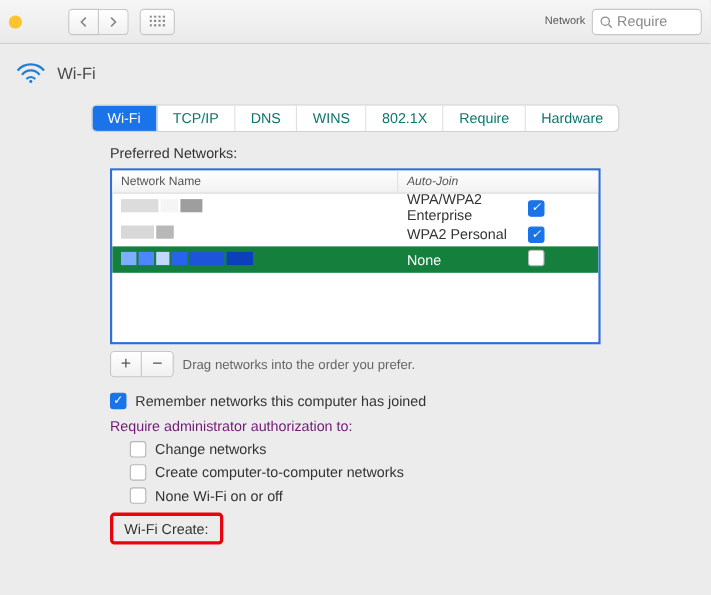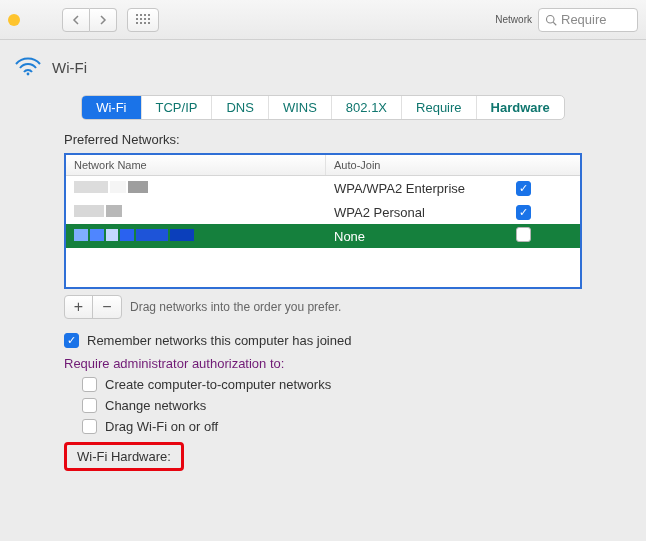--- a/index.html
+++ b/index.html
@@ -14,30 +14,30 @@
   .tb-group .tb-button:last-child{border-top-left-radius:0;border-bottom-left-radius:0;border-left:none;}
   .tb-spacer{ flex:1; text-align:right; color:#555; font-size:10px; }
   .searchbox { height:24px; border:1px solid #c7c7c7; background:#fff; border-radius:4px; display:flex; align-items:center; padding:0 6px; gap:4px; color:#8a8a8a; width:100px; }
   .searchbox svg{ width:12px;height:12px;fill:#8a8a8a;}
   .sheet-header { display:flex; align-items:center; gap:10px; padding:16px 14px 10px 14px; }
   .sheet-header .wifi-icon svg{ width:28px;height:20px; stroke:#1f7fd6; fill:none; stroke-width:2;}
   .sheet-header .title { font-size:15px; color:#4a4a4a; }
   .tabs-row { display:flex; justify-content:center; margin:6px 0 12px 0; }
   .tabs { display:flex; border:1px solid #cfcfcf; border-radius:5px; overflow:hidden; background:#fff;}
   .tab { padding:4px 14px; font-size:13px; color:#0f766e; cursor:default; border-right:1px solid #e0e0e0;}
-  .tab:last-child{border-right:none;font-weight:bold;}
+  .tab:last-child{border-right:none;}
   .tab.active{ background:#1a73e8; color:#fff;}
-  .content { padding:0 64px; }
+  .content { padding:0 100px; }
   .section-label{ font-size:13px; color:#333; margin-bottom:6px; }
-  .table-box{ border:2px solid #2f6fd6; background:#fff; height:136px; overflow:hidden;}
+  .table-box{ border:2px solid #2f6fd6; background:#fff; height:160px; overflow:hidden;}
   .table-header{ display:flex; background:linear-gradient(#ffffff,#f1f1f1); border-bottom:1px solid #d6d6d6; font-size:11px; color:#555;}
   .table-header > div{ padding:4px 8px; border-right:1px solid #e2e2e2;}
   .col-name{ flex:0 0 260px;}
   .col-sec{ flex:1;}
-  .col-join{ flex:0 0 72px; border-right:none !important;}
+  .col-join{ flex:0 0 72px; border-right:none !important;font-style:italic;}
   .table-row{ display:flex; align-items:center; height:24px; font-size:13px;}
   .table-row > div{ padding:2px 8px;}
   .table-row.selected{ background:#15803d; color:#fff;}
   .aj-check{ width:15px; height:15px; border-radius:3px; border:1px solid #b5b5b5; display:inline-flex; align-items:center; justify-content:center; background:#fff;}
   .aj-check.on{ background:#1a73e8; border-color:#1a73e8; color:#fff; font-size:11px; line-height:1;}
   .under-row{ display:flex; align-items:center; gap:8px; margin-top:6px; font-size:12px; color:#666;}
   .stepper{ display:flex; border:1px solid #c7c7c7; border-radius:4px; background:linear-gradient(#ffffff,#f0f0f0);}
   .stepper-btn{ width:28px; height:22px; display:flex; align-items:center; justify-content:center; font-size:16px; color:#555;}
   .stepper-btn:first-child{border-right:1px solid #c7c7c7;}
   .form-check{ display:flex; align-items:center; gap:8px; margin-top:14px;}
@@ -180,30 +180,30 @@
 
     <div class="form-check">
       <span class="aj-check on">✓</span>
       <span>Remember networks this computer has joined</span>
     </div>
 
     <div class="subhead">Require administrator authorization to:</div>
     <div class="sublist">
       <div class="form-check">
         <span class="aj-check"></span>
-        <span>Create computer-to-computer networks</span>
+        <span>Change networks</span>
       </div>
       <div class="form-check">
         <span class="aj-check"></span>
-        <span>Change networks</span>
+        <span>Create computer-to-computer networks</span>
       </div>
       <div class="form-check">
         <span class="aj-check"></span>
-        <span>Drag Wi-Fi on or off</span>
+        <span>None Wi-Fi on or off</span>
       </div>
     </div>
 
     <div class="red-hl">
-      <span class="lbl">Wi-Fi Hardware:</span>
+      <span class="lbl">Wi-Fi Create:</span>
     </div>
   </div>
 
 </div>
 
 </body></html>

